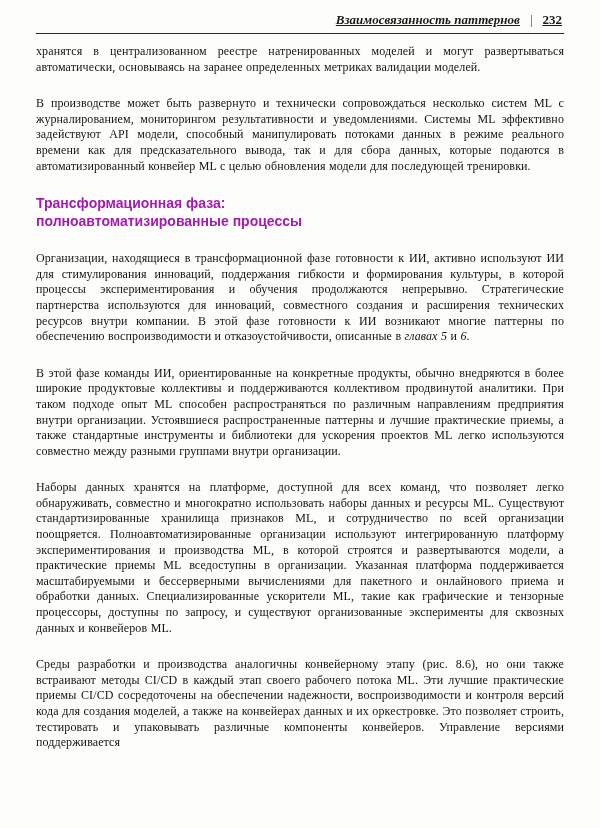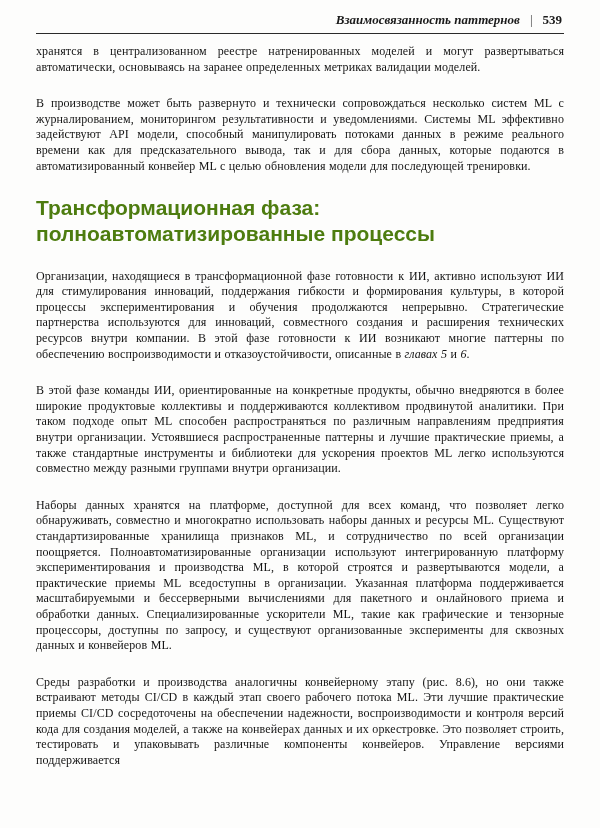--- a/index.html
+++ b/index.html
@@ -19,20 +19,21 @@
     overflow: hidden;
   }
   .running-header {
     display: flex;
     justify-content: flex-end;
     align-items: baseline;
     gap: 10px;
     font-size: 13px;
     color: #1a1a1a;
     padding-right: 2px;
+    text-decoration: underline;
   }
   .running-header .rh-title {
     font-style: italic;
     font-weight: bold;
   }
   .running-header .rh-sep {
     font-weight: normal;
     color: #444;
   }
   .running-header .rh-page {
@@ -50,37 +51,37 @@
     line-height: 1.3;
     text-indent: 0;
     letter-spacing: 0.1px;
     word-spacing: 0.3px;
   }
   .content p:first-child {
     margin-top: 0;
   }
   .content h2 {
     font-family: "Liberation Sans", sans-serif;
-    font-size: 21px;
+    font-size: 14px;
     font-weight: bold;
     line-height: 1.25;
     margin: 17px 0 9px 0;
-    color: #4d7c0f;
+    color: #a21caf;
   }
   .content em {
   }
 </style>
 </head>
 <body>
 
 <div class="page">
   <div class="running-header">
     <span class="rh-title">Взаимосвязанность паттернов</span>
     <span class="rh-sep">|</span>
-    <span class="rh-page">539</span>
+    <span class="rh-page">232</span>
   </div>
   <hr class="header-rule">
   <div class="content" id="content">
       <p>хранятся в централизованном реестре натренированных моделей и могут развертываться автоматически, основываясь на заранее определенных метриках валидации моделей.</p>
       <p>В производстве может быть развернуто и технически сопровождаться несколько систем ML с журналированием, мониторингом результативности и уведомлениями. Системы ML эффективно задействуют API модели, способный манипулировать потоками данных в режиме реального времени как для предсказательного вывода, так и для сбора данных, которые подаются в автоматизированный конвейер ML с целью обновления модели для последующей тренировки.</p>
       <h2>Трансформационная фаза:<br>полноавтоматизированные процессы</h2>
       <p>Организации, находящиеся в трансформационной фазе готовности к ИИ, активно используют ИИ для стимулирования инноваций, поддержания гибкости и формирования культуры, в которой процессы экспериментирования и обучения продолжаются непрерывно. Стратегические партнерства используются для инноваций, совместного создания и расширения технических ресурсов внутри компании. В этой фазе готовности к ИИ возникают многие паттерны по обеспечению воспроизводимости и отказоустойчивости, описанные в <em>главах 5</em> и <em>6</em>.</p>
       <p>В этой фазе команды ИИ, ориентированные на конкретные продукты, обычно внедряются в более широкие продуктовые коллективы и поддерживаются коллективом продвинутой аналитики. При таком подходе опыт ML способен распространяться по различным направлениям предприятия внутри организации. Устоявшиеся распространенные паттерны и лучшие практические приемы, а также стандартные инструменты и библиотеки для ускорения проектов ML легко используются совместно между разными группами внутри организации.</p>
       <p>Наборы данных хранятся на платформе, доступной для всех команд, что позволяет легко обнаруживать, совместно и многократно использовать наборы данных и ресурсы ML. Существуют стандартизированные хранилища признаков ML, и сотрудничество по всей организации поощряется. Полноавтоматизированные организации используют интегрированную платформу экспериментирования и производства ML, в которой строятся и развертываются модели, а практические приемы ML вседоступны в организации. Указанная платформа поддерживается масштабируемыми и бессерверными вычислениями для пакетного и онлайнового приема и обработки данных. Специализированные ускорители ML, такие как графические и тензорные процессоры, доступны по запросу, и существуют организованные эксперименты для сквозных данных и конвейеров ML.</p>
       <p>Среды разработки и производства аналогичны конвейерному этапу (рис. 8.6), но они также встраивают методы CI/CD в каждый этап своего рабочего потока ML. Эти лучшие практические приемы CI/CD сосредоточены на обеспечении надежности, воспроизводимости и контроля версий кода для создания моделей, а также на конвейерах данных и их оркестровке. Это позволяет строить, тестировать и упаковывать различные компоненты конвейеров. Управление версиями поддерживается</p>

